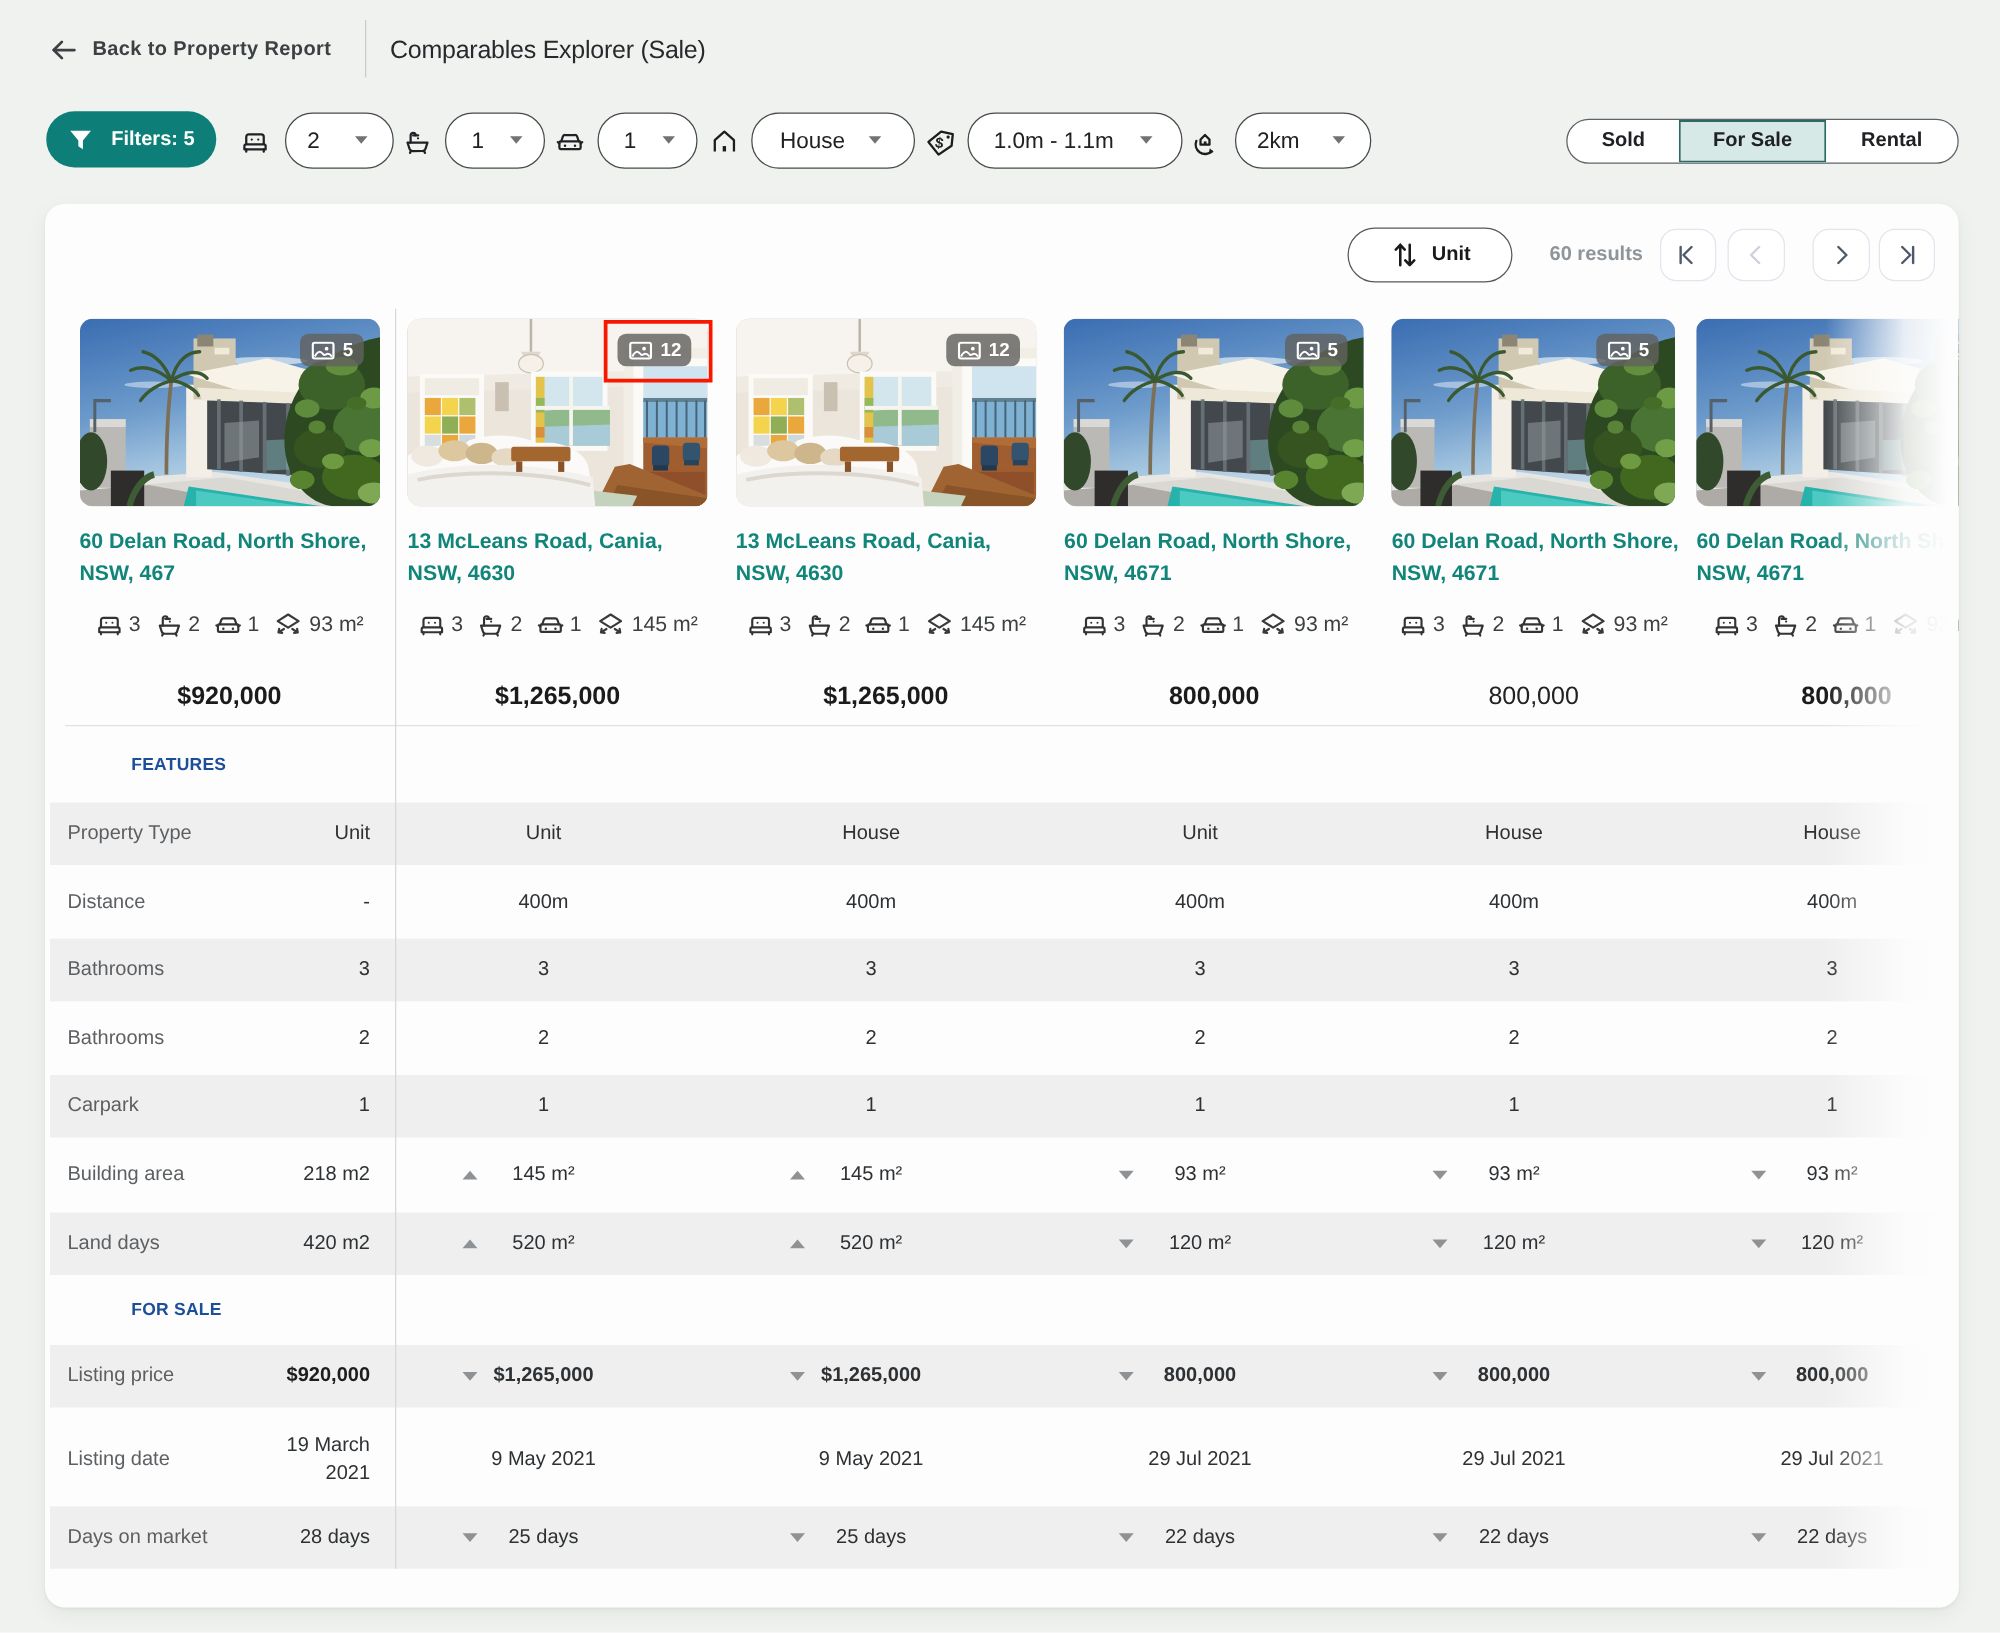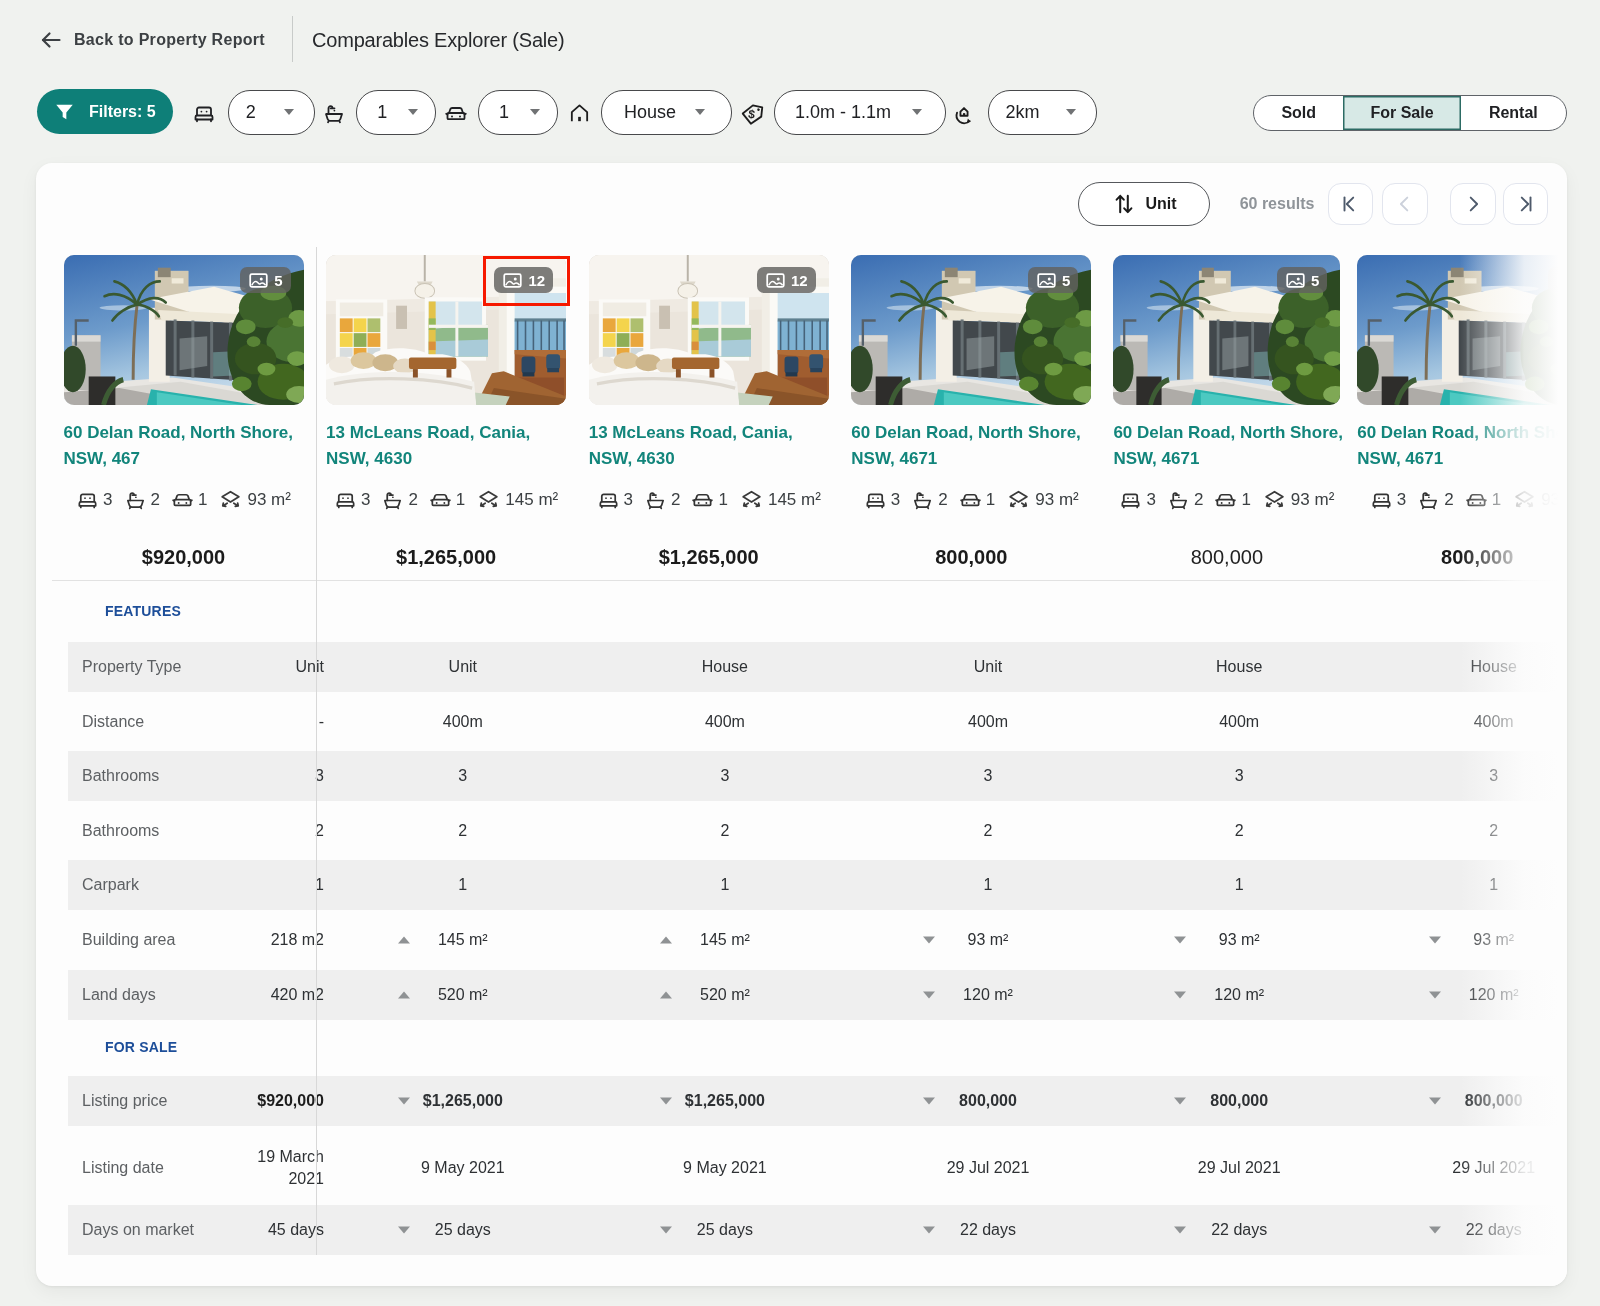--- a/index.html
+++ b/index.html
@@ -49,21 +49,21 @@
 .feats span { margin-right:11px; }
 .feats span.last { margin-right:0; }
 .price { position:absolute; top:382px; font-size:20px; font-weight:bold; color:#1b1b1b; text-align:center; line-height:24px; }
 .price.reg { font-weight:normal; color:#222; }
 
 .pdiv { position:absolute; left:16px; top:417px; width:1515px; height:1px; background:#e2e2e2; }
 .vdiv { position:absolute; left:279.6px; top:84px; width:1px; height:1008px; background:#d8d8d8; }
 
 .sechdr { position:absolute; left:30px; font-size:14px; font-weight:bold; color:#1d4e99; letter-spacing:0.2px;margin-left:39px; }
 
-.row { position:absolute; left:32px; width:1515px;padding-left:12px; }
+.row { position:absolute; left:4px; width:1515px;padding-left:12px; }
 .row.g { background:#efefef; }
 .lab { position:absolute; left:14px; top:50%; transform:translateY(-50%); font-size:16px; color:#5d6063; }
 .v1 { position:absolute; right:1259px; top:50%; transform:translateY(-50%); font-size:16px; color:#2e3134; white-space:nowrap; }
 .v1.wrap { white-space:normal; width:80px; text-align:right; line-height:22px; }
 .b { font-weight:bold; color:#1d1d1d; }
 .cv { position:absolute; top:50%; transform:translate(-50%,-50%); font-size:16px; color:#2e3134; white-space:nowrap; }
 .cu, .cd { position:absolute; top:50%; width:0; height:0; border-left:6.5px solid transparent; border-right:6.5px solid transparent; transform:translate(-50%,-50%); }
 .cu { border-bottom:7.5px solid #8f9294; }
 .cd { border-top:7.5px solid #8f9294; }
 
@@ -966,21 +966,21 @@
       <span class="lab">Listing date</span>
       <span class="v1 wrap">19 March 2021</span>
       <span class="cv" style="left:394.8px">9 May 2021</span>
       <span class="cv" style="left:656.9px">9 May 2021</span>
       <span class="cv" style="left:920px">29 Jul 2021</span>
       <span class="cv" style="left:1171.2px">29 Jul 2021</span>
       <span class="cv" style="left:1425.7px">29 Jul 2021</span>
     </div>
 <div class="row g" style="top:1042px;height:50px">
       <span class="lab">Days on market</span>
-      <span class="v1">45 days</span>
+      <span class="v1">28 days</span>
       <i class="cd" style="left:335.8px"></i>
       <span class="cv" style="left:394.8px">25 days</span>
       <i class="cd" style="left:597.9px"></i>
       <span class="cv" style="left:656.9px">25 days</span>
       <i class="cd" style="left:861px"></i>
       <span class="cv" style="left:920px">22 days</span>
       <i class="cd" style="left:1112.2px"></i>
       <span class="cv" style="left:1171.2px">22 days</span>
       <i class="cd" style="left:1366.7px"></i>
       <span class="cv" style="left:1425.7px">22 days</span>

